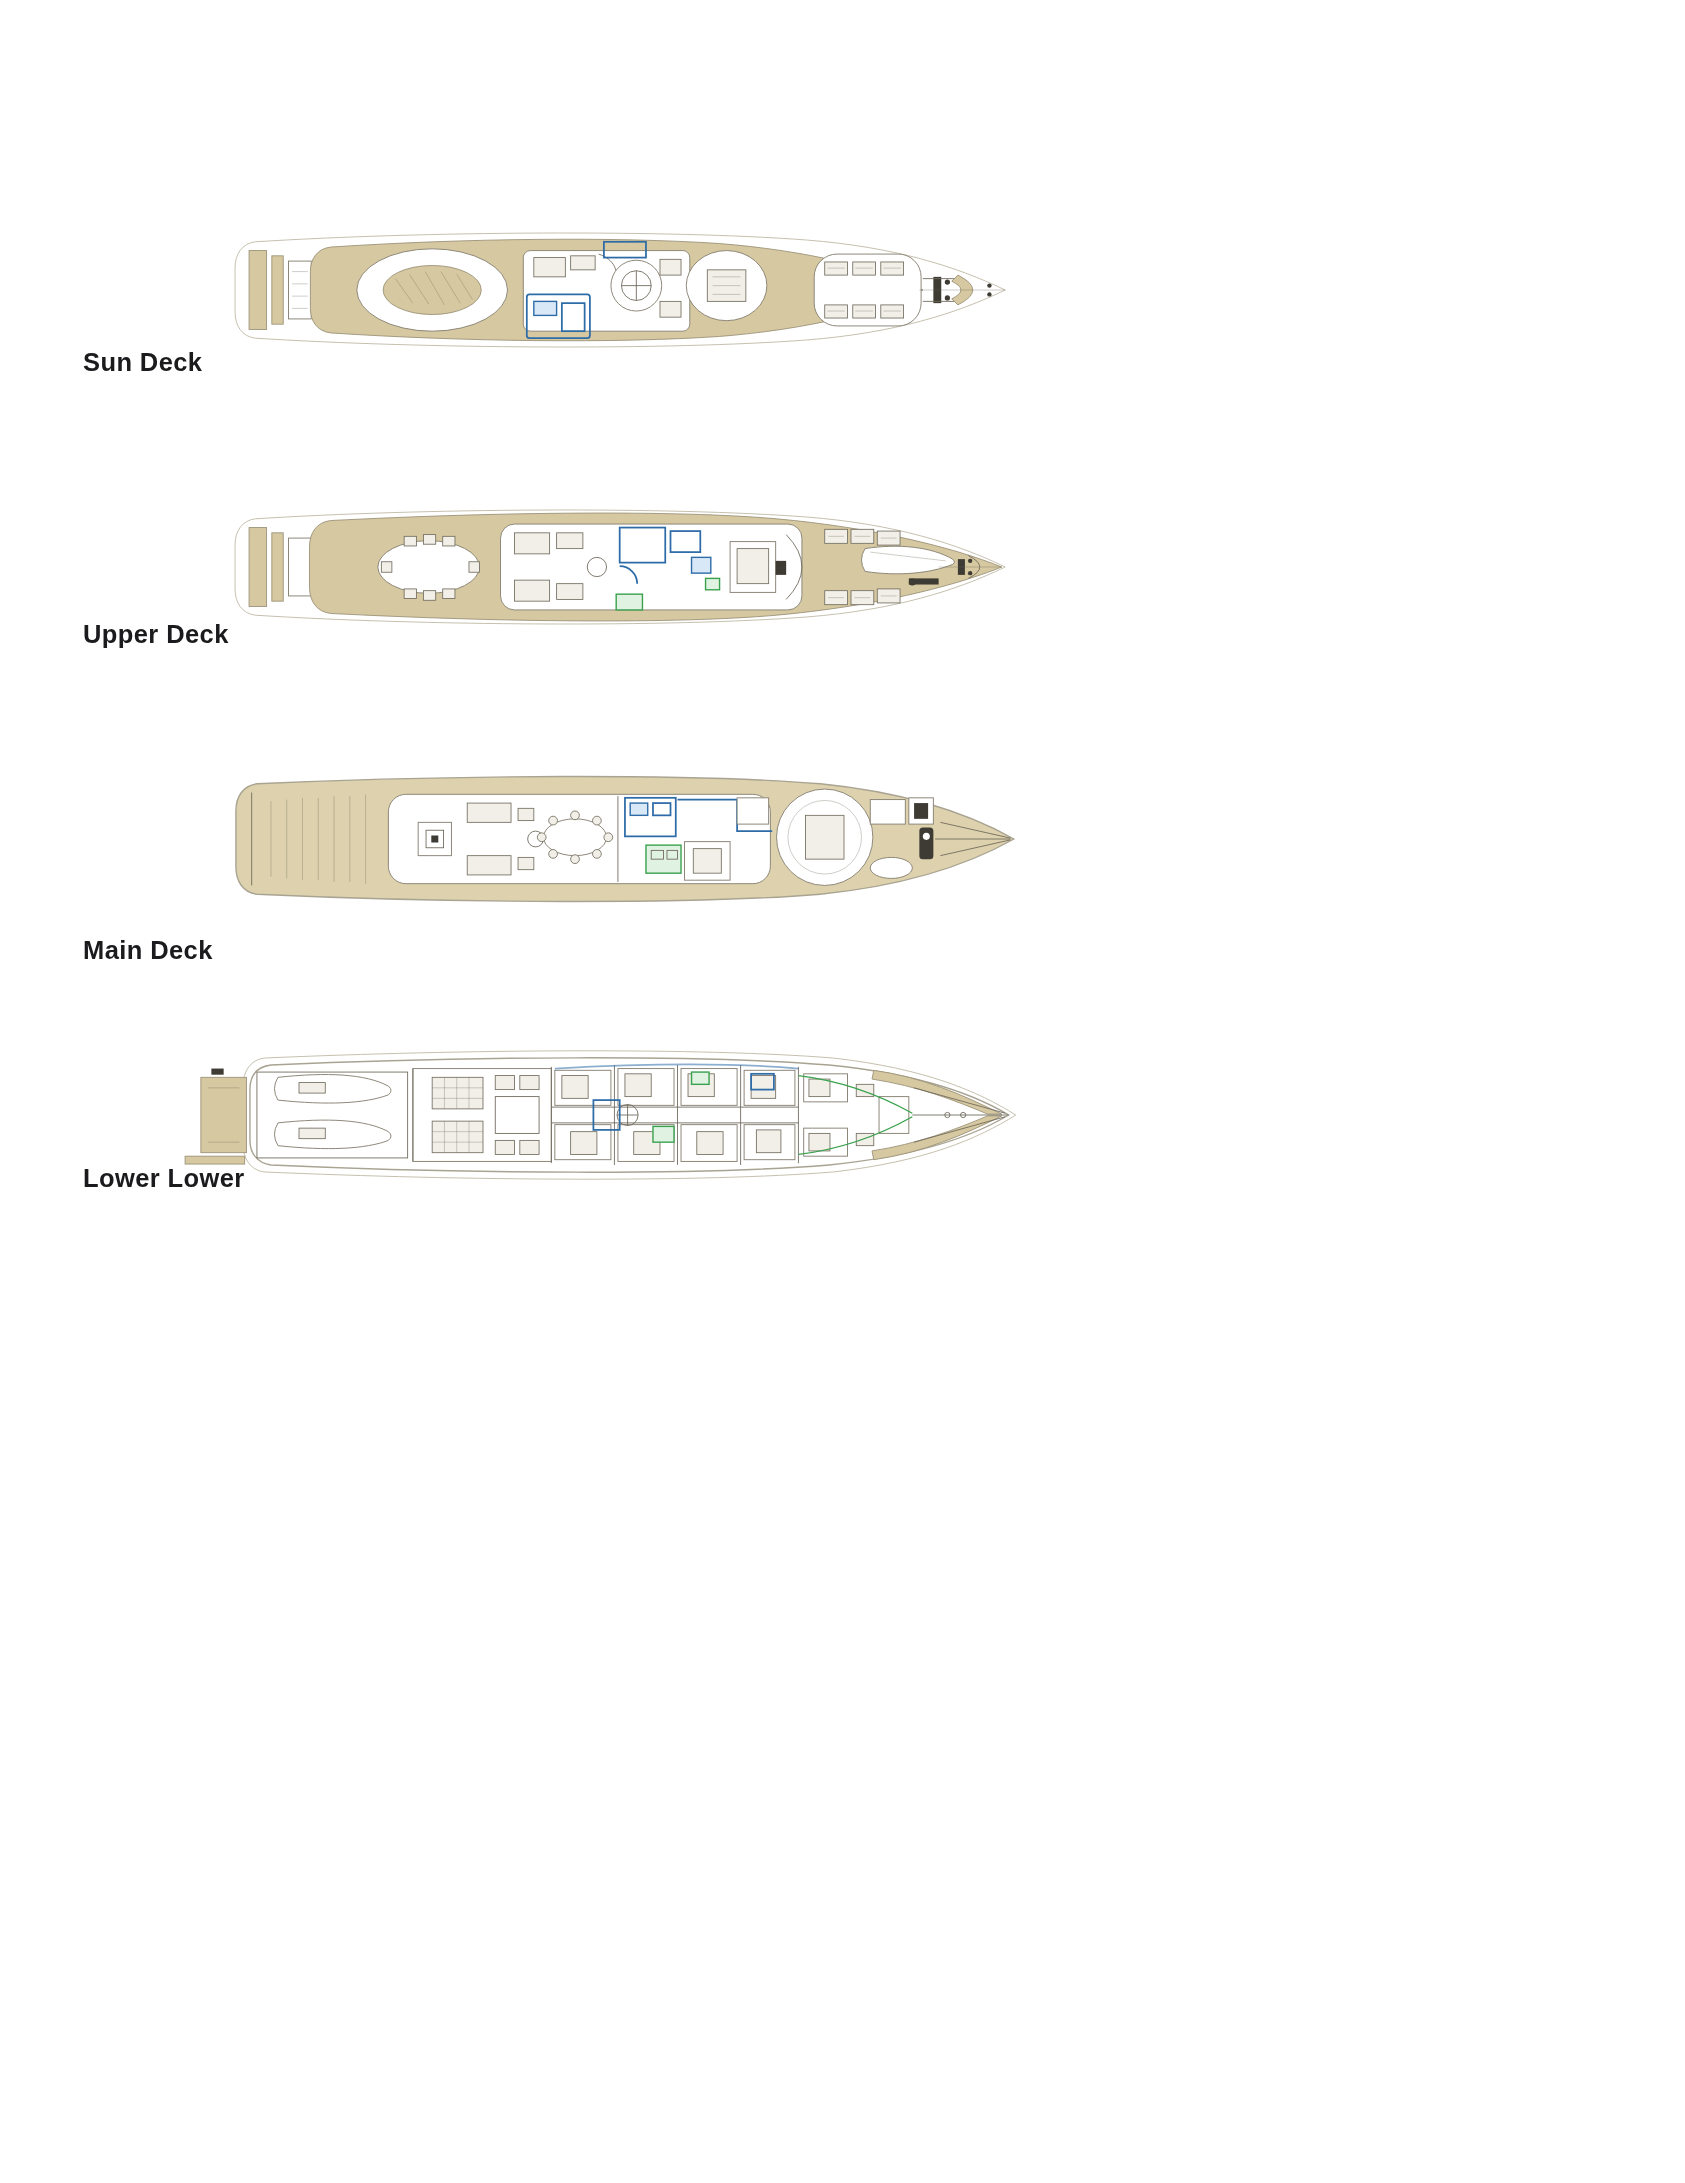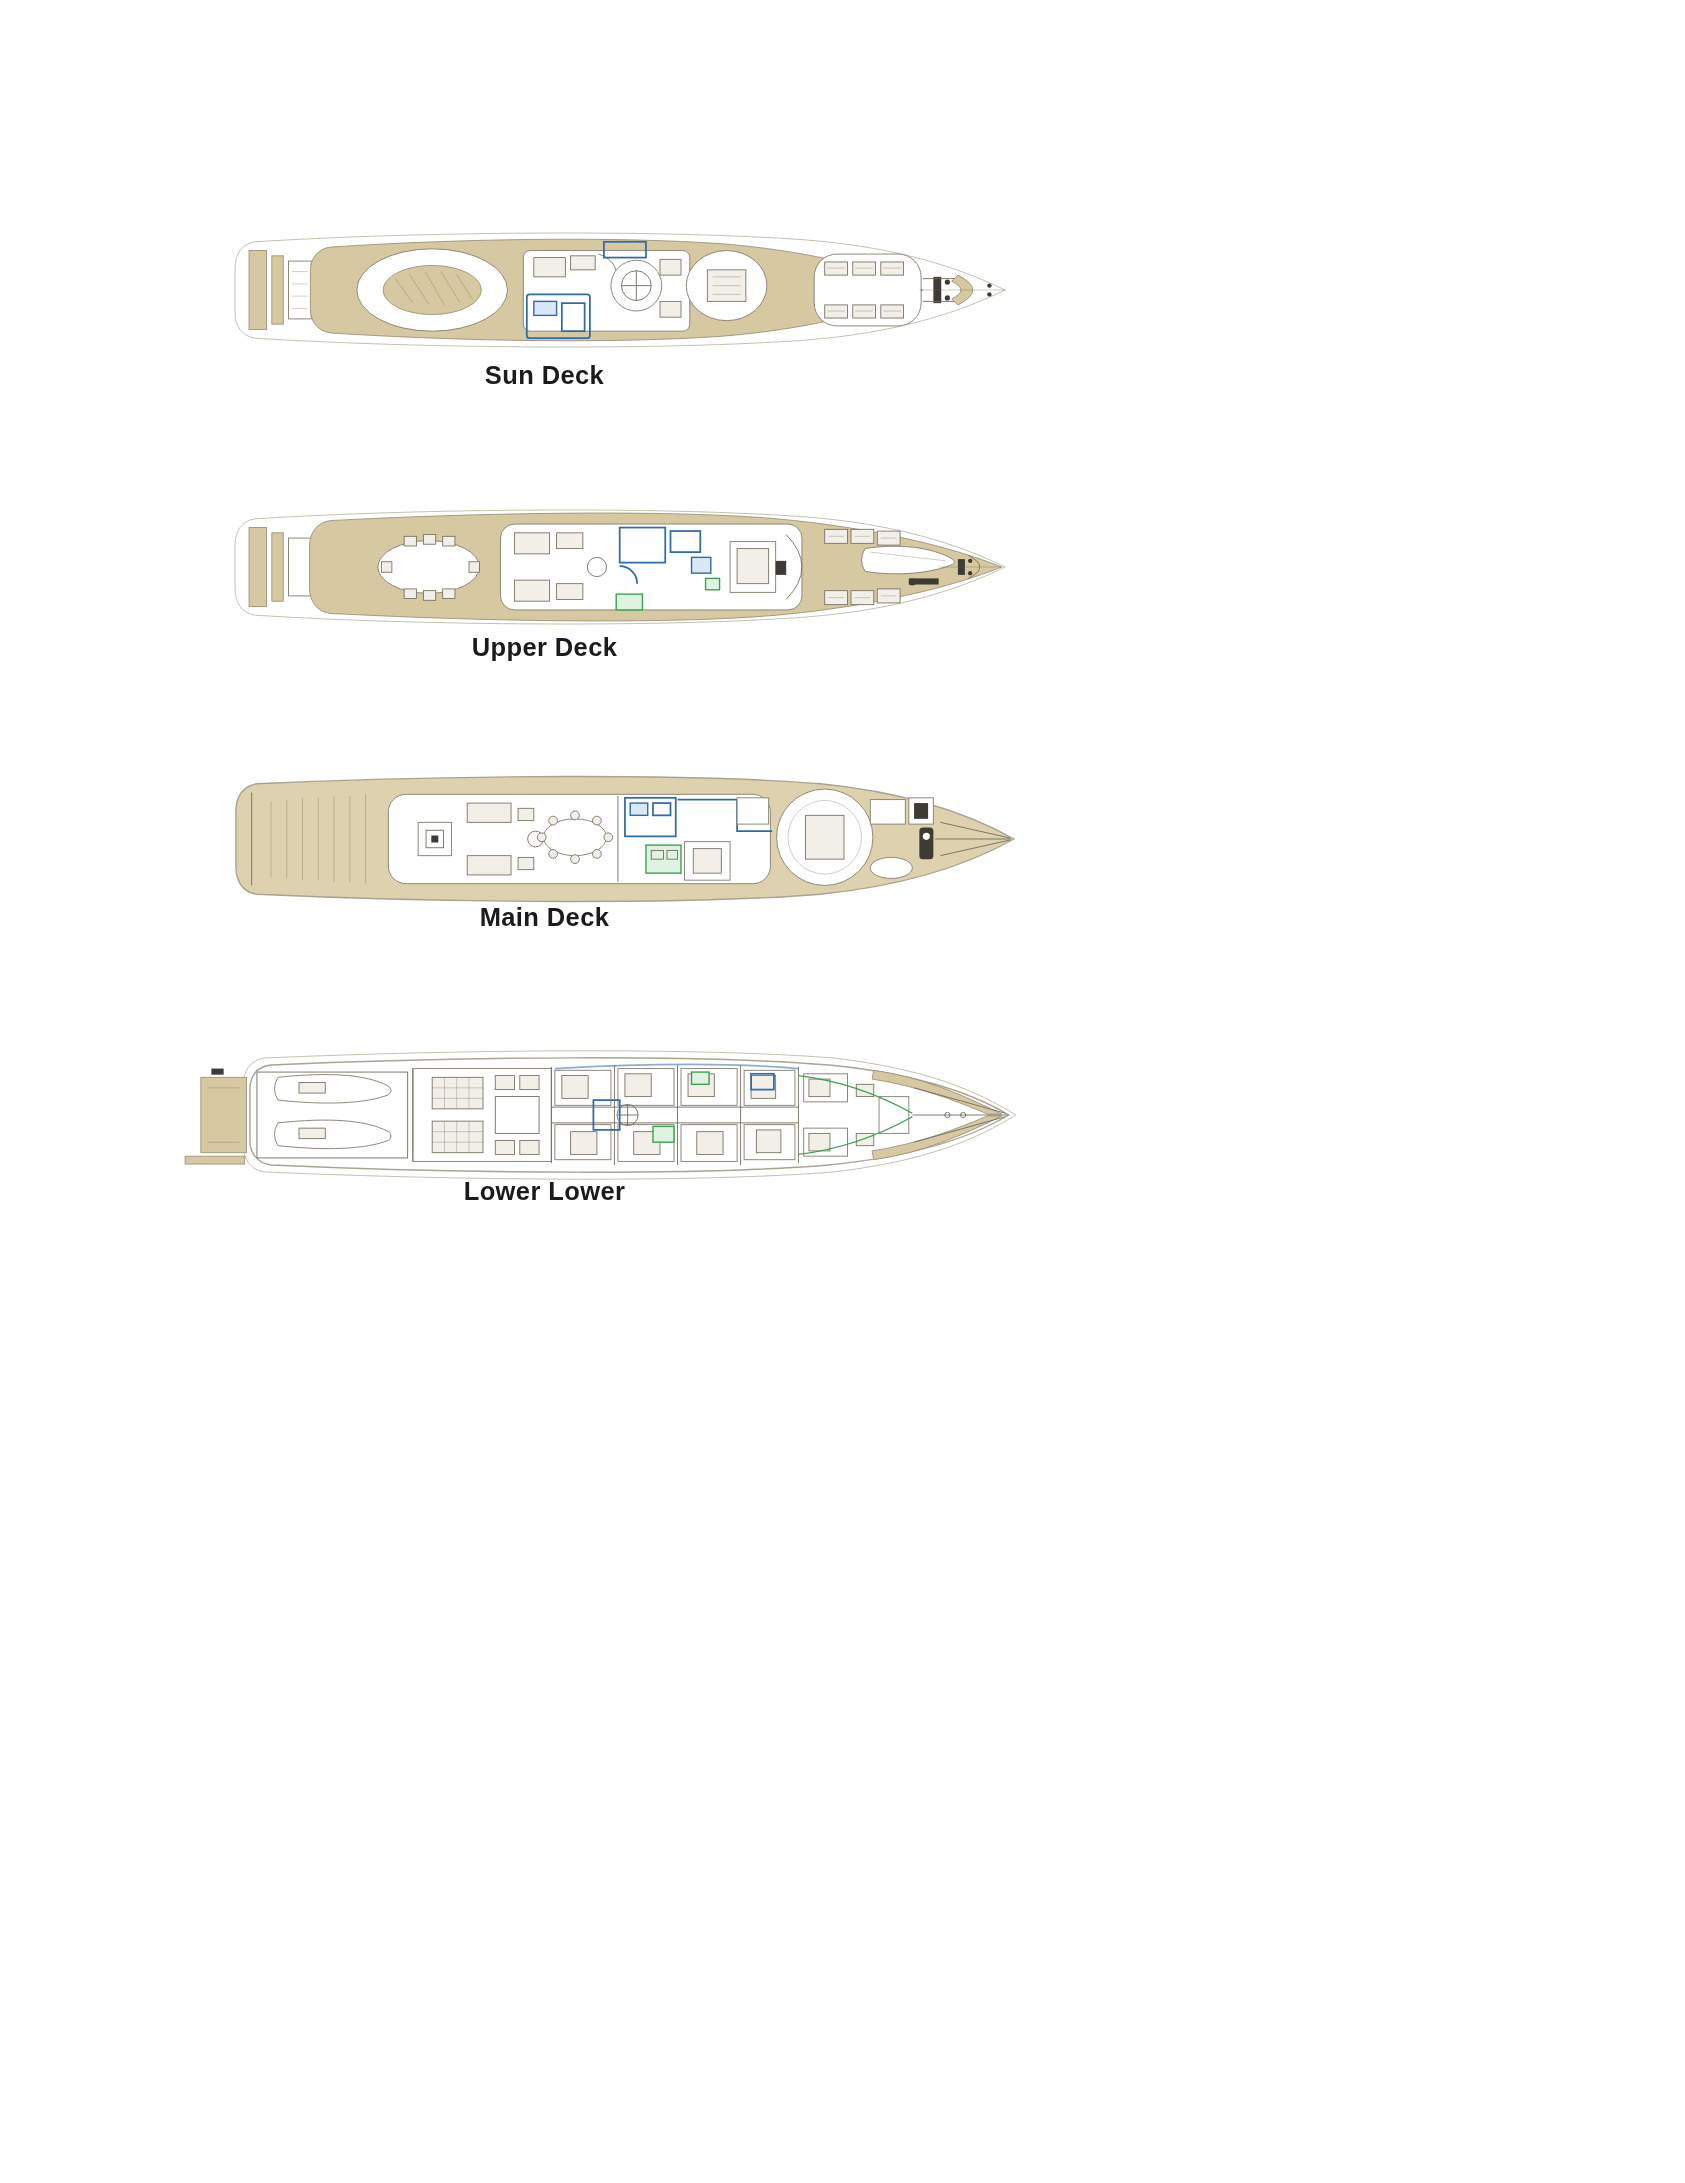--- a/index.html
+++ b/index.html
@@ -5,24 +5,23 @@
 <style>
   html,body{margin:0;padding:0;}
   body{
     width:1685px;height:2183px;position:relative;
     background:var(--background,#ffffff);
     font-family:"Liberation Sans", sans-serif;
   }
   .deck-row{position:absolute;left:83px;width:904px;}
   .deck-row svg{display:block;width:904px;height:184px;}
   .deck-label{
-    position:absolute;left:83px;width:923px;text-align:center;
+    position:absolute;left:83px;width:923px;text-align:left;
     font-size:25.5px;font-weight:700;letter-spacing:0.4px;
     color:var(--label,#1b1b1e);
-    margin-top:13px;
   }
   
   .hull{fill:#ffffff;stroke:var(--hull-outline,#a9a392);stroke-width:1.6;}
   .hull2{fill:var(--deck-wood-light,#ddd2ad);stroke:var(--hull-outline,#9a9178);stroke-width:1.6;}
   .hull-faint{fill:none;stroke:#c3bdab;stroke-width:1.1;}
   .wood{fill:var(--deck-wood,#d6c8a0);stroke:#9a9178;stroke-width:1;}
   .room{fill:#ffffff;stroke:#8a8476;stroke-width:1.1;}
   .furn{fill:#f1efe8;stroke:#77716300;stroke:#777163;stroke-width:1;}
   .dark{fill:#3e3a34;stroke:none;}
   .line{fill:none;stroke:var(--detail-line,#6f695c);stroke-width:1;}
@@ -226,21 +225,21 @@
     <g>
       <rect class="room" x="852" y="60" width="40" height="28"></rect>
       <rect class="room" x="896" y="58" width="28" height="30"></rect>
       <rect class="dark" x="902" y="64" width="16" height="18"></rect>
       <rect class="dark" x="908" y="92" width="16" height="36" rx="4"></rect>
       <circle cx="916" cy="102" r="4" fill="#ffffff"></circle>
       <path class="line" d="M932 86 L1012 104 M932 124 L1012 106 M926 105 L1012 105"></path>
     </g>
   </svg>
 </figure>
-<div class="deck-label" style="top:890px">Main Deck</div>
+<div class="deck-label" style="top:936px">Main Deck</div>
 
 <figure class="deck-row" style="top:1009px">
   <svg viewBox="0 0 1030 210">
     <path class="hull-faint" d="M160 40 C390 30 660 28 810 40 C915 52 975 78 1018 105 C975 132 915 158 810 170 C660 182 390 180 160 170 C145 168 136 155 136 138 L136 72 C136 55 145 42 160 40 Z"></path>
     <path class="hull" d="M168 48 C390 38 660 36 805 48 C905 58 968 80 1010 105 C968 130 905 152 805 162 C660 174 390 172 168 162 C152 160 144 148 144 134 L144 76 C144 60 152 50 168 48 Z"></path>
     <g>
       <rect class="wood" x="88" y="62" width="52" height="86"></rect>
       <path class="line faint" d="M96 74 L132 74 M96 136 L132 136"></path>
       <rect class="dark" x="100" y="52" width="14" height="7"></rect>
       <rect class="wood" x="70" y="152" width="68" height="9"></rect>

